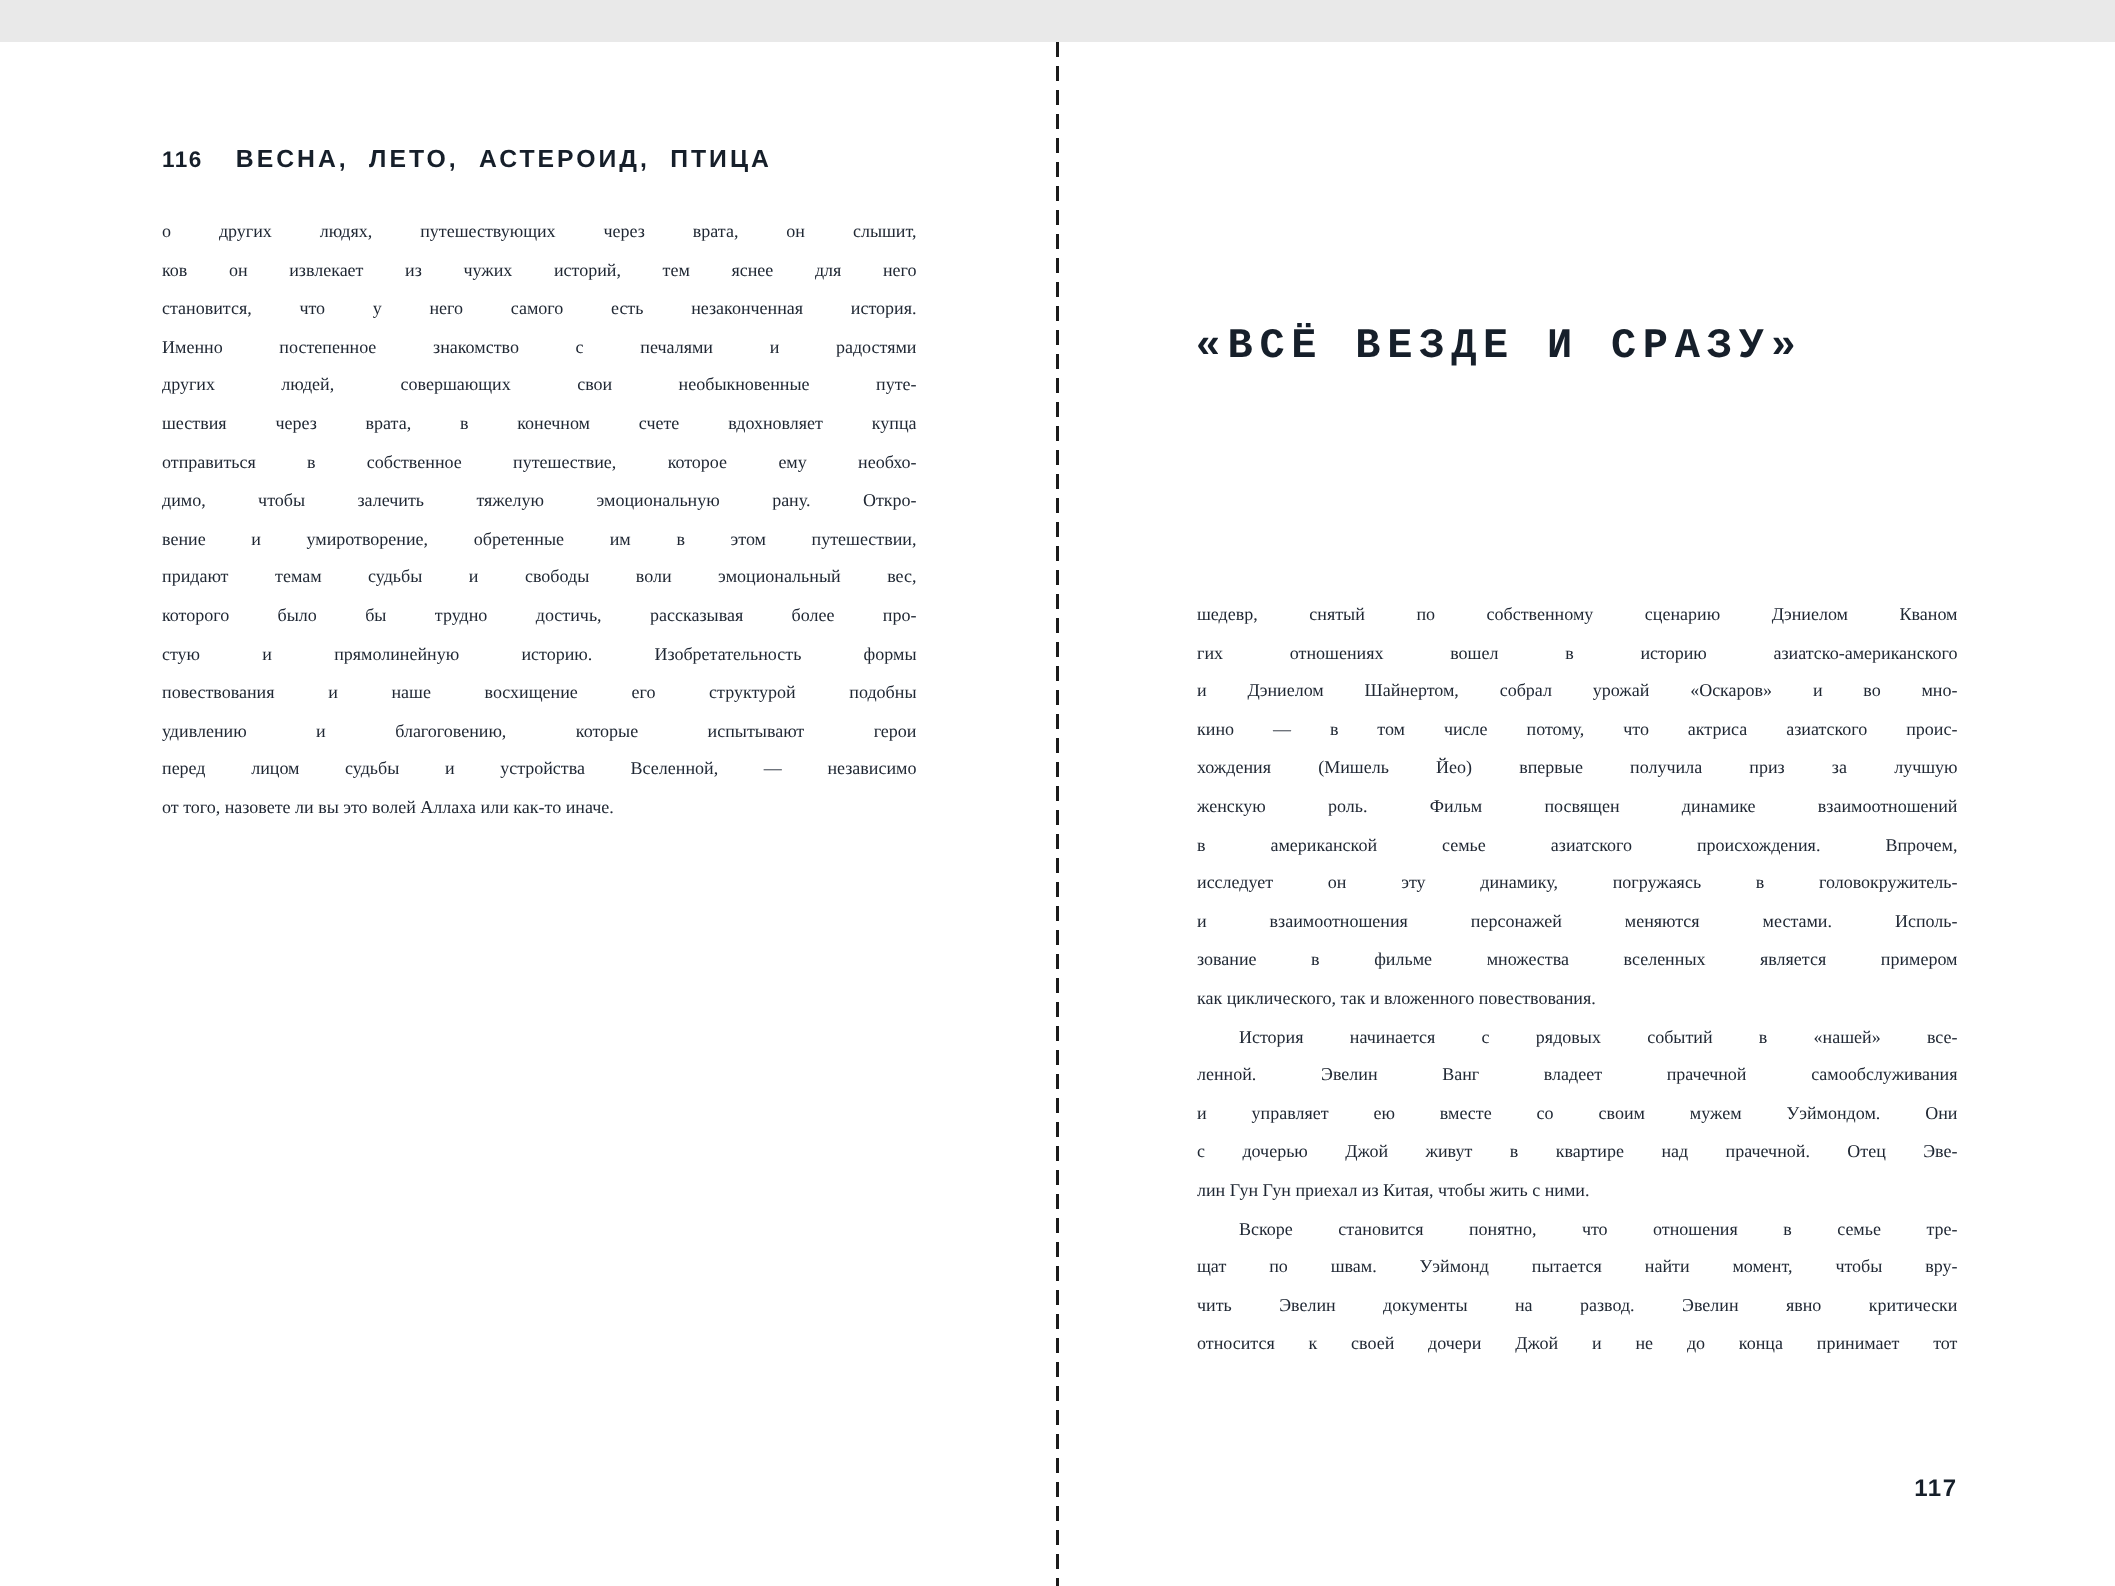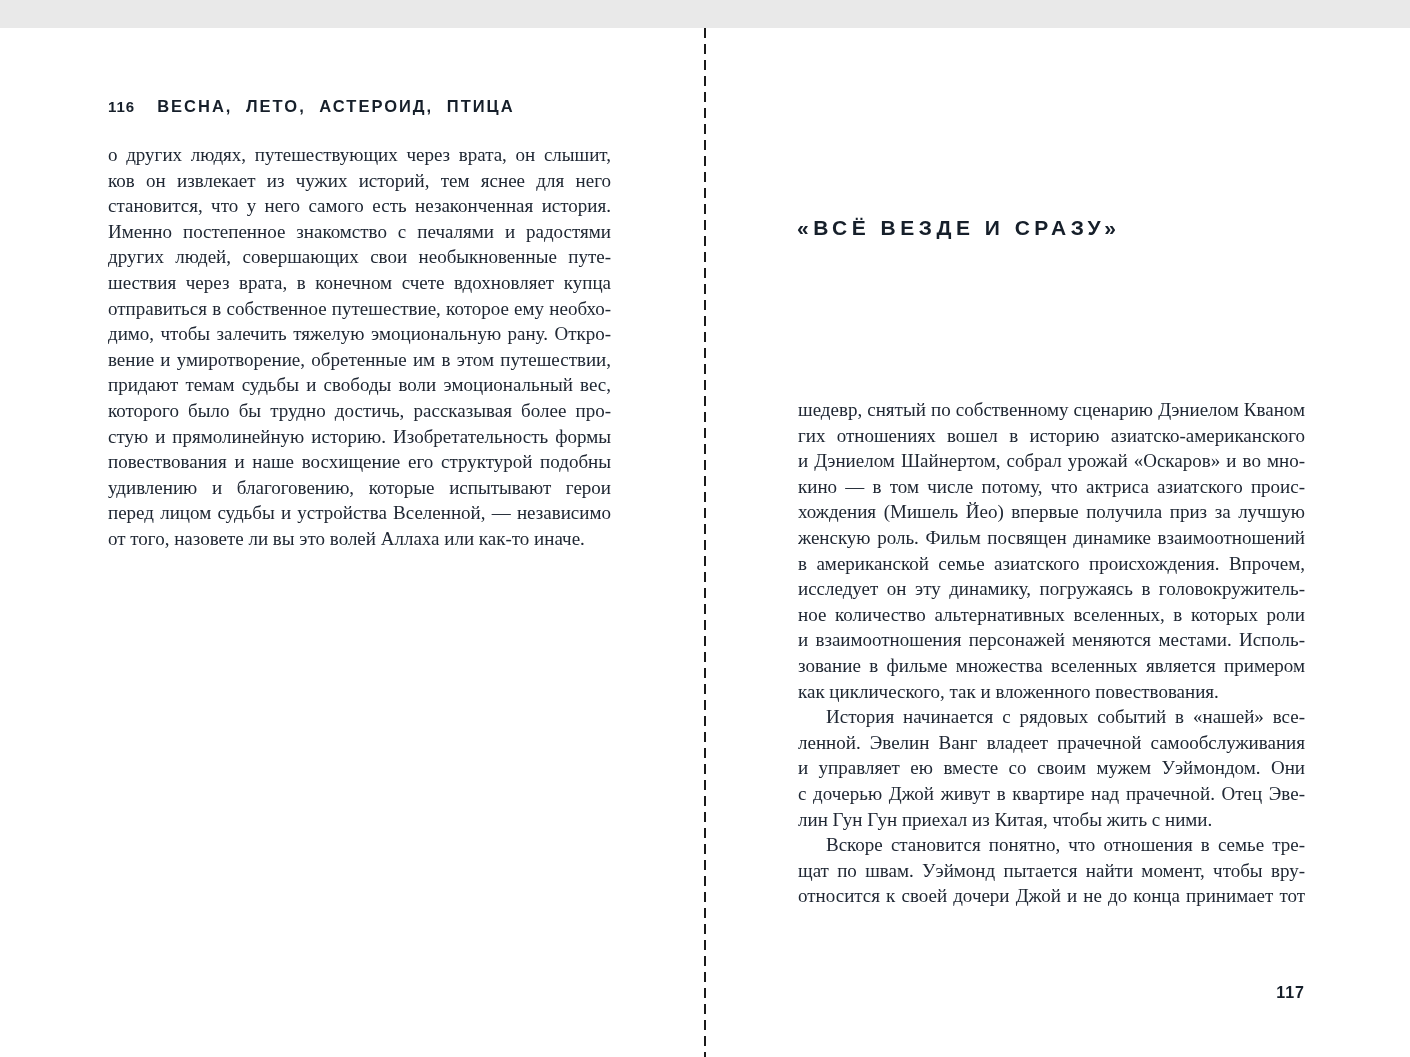--- a/index.html
+++ b/index.html
@@ -34,39 +34,39 @@
   }
   .running-head .folio-num{
     letter-spacing:1px;margin-right:22px;font-size:15px;
   }
   .running-head .run-title{
     letter-spacing:2px;word-spacing:7px;font-size:16.5px;
   }
   
   .body-col{
     position:absolute;
-    font-size:19px;
+    font-size:12px;
     line-height:25.6px;
   }
   .body-col.left{left:108px;top:114px;width:503px;}
   .body-col.right{left:798px;top:369px;width:507px;}
   .line{
     height:25.6px;
     overflow:hidden;
     text-align:justify;
     text-align-last:justify;
     white-space:normal;
   }
   .line.last{text-align-last:left;}
   .line.indent{text-indent:28px;}
   
   .chapter-title{
     position:absolute;left:797px;top:188px;width:560px;
-    font-family:Liberation Sans, sans-serif;
-    font-size:21px;font-weight:600;
+    font-family:Liberation Mono, monospace;
+    font-size:28px;font-weight:600;
     letter-spacing:4.5px;
     color:var(--head);
     white-space:nowrap;
   }
   
   .folio-bottom{
     position:absolute;right:105px;top:956px;
     font-family:"Liberation Sans", sans-serif;
     font-size:16px;font-weight:700;letter-spacing:1px;
     color:var(--head);
@@ -111,34 +111,34 @@
     <div class="body-col right">
         <div class="para">
           <div class="line">шедевр, снятый по собственному сценарию Дэниелом Кваном</div>
           <div class="line">гих отношениях вошел в историю азиатско-американского</div>
           <div class="line">и Дэниелом Шайнертом, собрал урожай «Оскаров» и во мно-</div>
           <div class="line">кино — в том числе потому, что актриса азиатского проис-</div>
           <div class="line">хождения (Мишель Йео) впервые получила приз за лучшую</div>
           <div class="line">женскую роль. Фильм посвящен динамике взаимоотношений</div>
           <div class="line">в американской семье азиатского происхождения. Впрочем,</div>
           <div class="line">исследует он эту динамику, погружаясь в головокружитель-</div>
-          <div class="line">ное количество альтернативных вселенных, в которых роли</div>
           <div class="line">и взаимоотношения персонажей меняются местами. Исполь-</div>
           <div class="line">зование в фильме множества вселенных является примером</div>
           <div class="line last">как циклического, так и вложенного повествования.</div>
         </div>
         <div class="para">
           <div class="line indent">История начинается с рядовых событий в «нашей» все-</div>
           <div class="line">ленной. Эвелин Ванг владеет прачечной самообслуживания</div>
           <div class="line">и управляет ею вместе со своим мужем Уэймондом. Они</div>
           <div class="line">с дочерью Джой живут в квартире над прачечной. Отец Эве-</div>
           <div class="line last">лин Гун Гун приехал из Китая, чтобы жить с ними.</div>
         </div>
         <div class="para">
           <div class="line indent">Вскоре становится понятно, что отношения в семье тре-</div>
           <div class="line">щат по швам. Уэймонд пытается найти момент, чтобы вру-</div>
+          <div class="line">чить Эвелин документы на развод. Эвелин явно критически</div>
           <div class="line">относится к своей дочери Джой и не до конца принимает тот</div>
         </div>
       </div>
     <div class="folio-bottom">117</div>
   </div>
 
 </div>
 
 </body></html>

